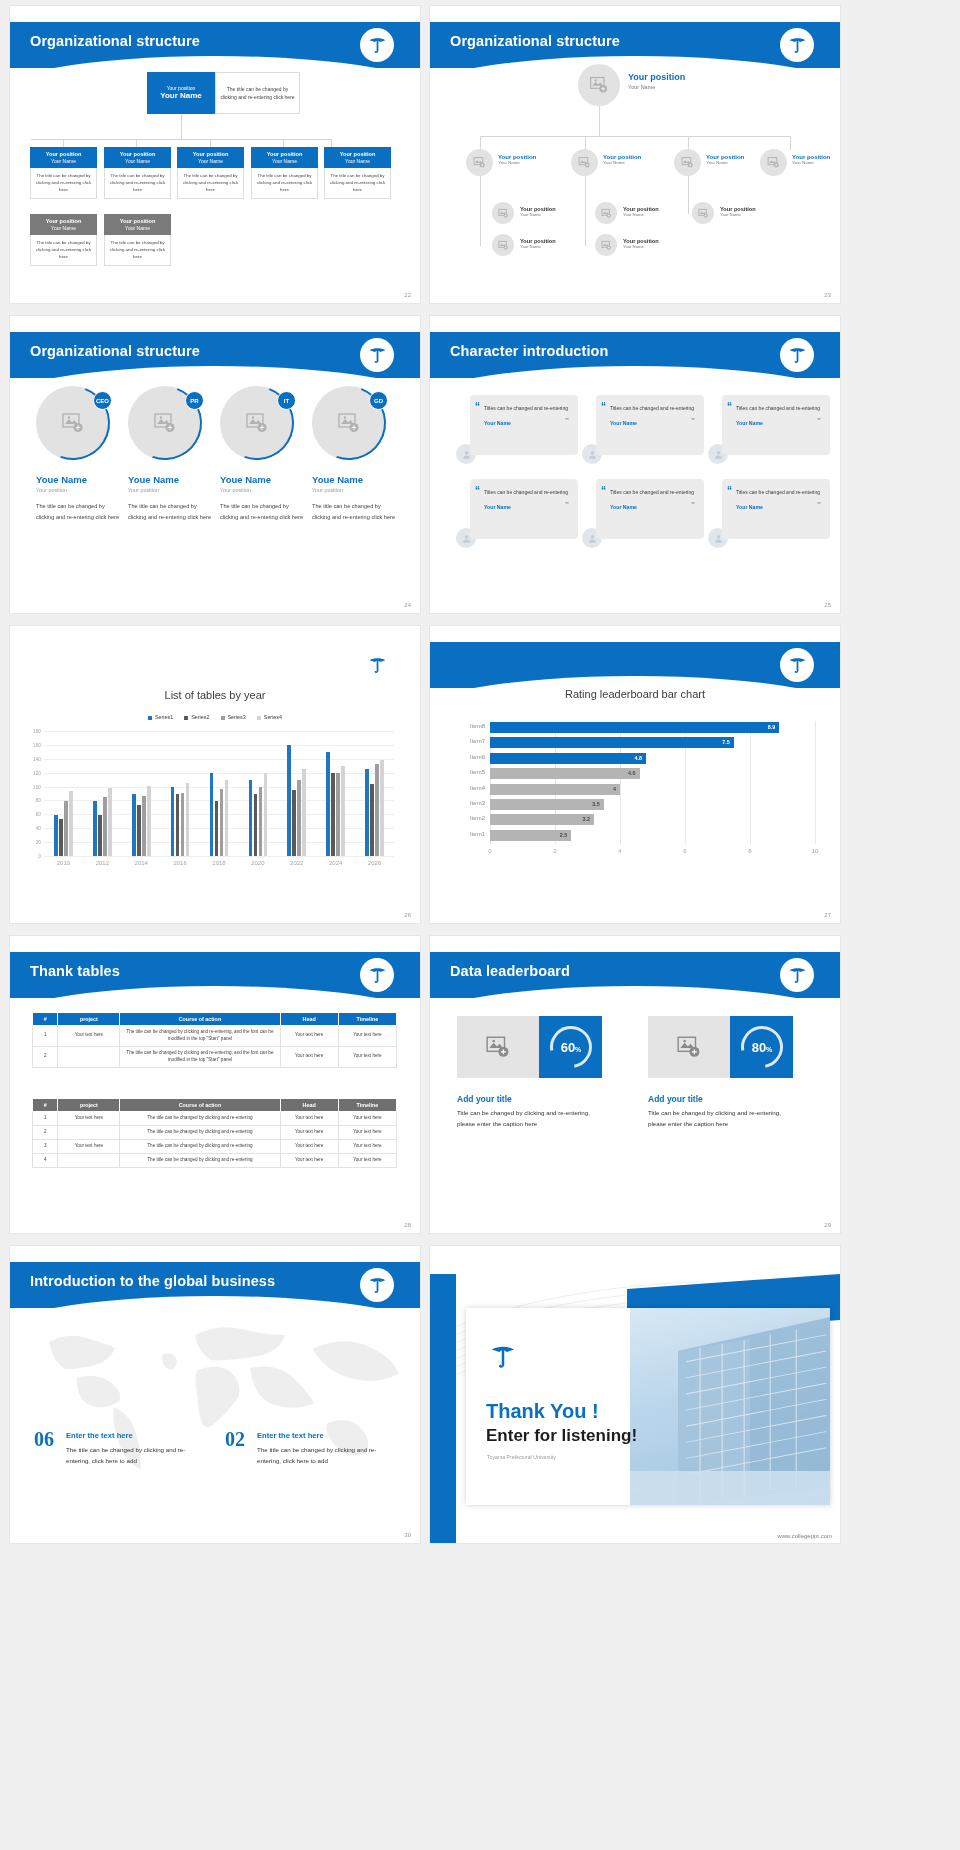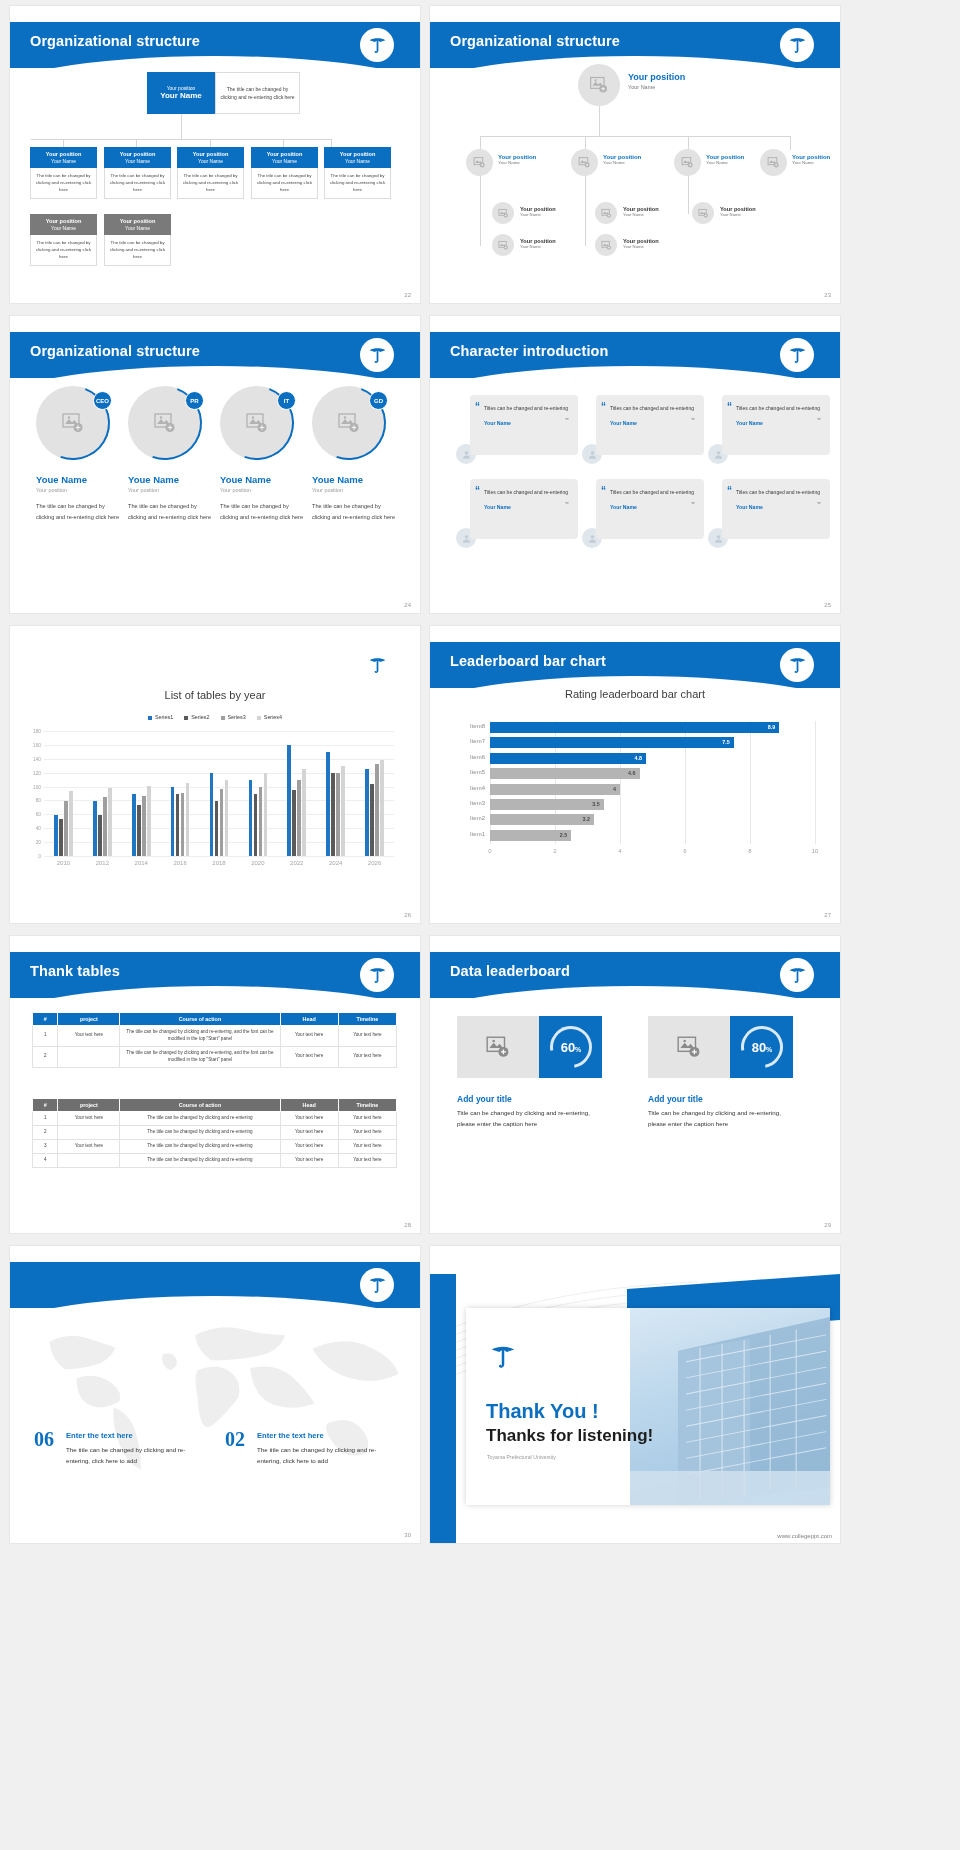--- a/index.html
+++ b/index.html
@@ -672,21 +672,20 @@
         <div class="bar" style="left: 331.256px; width: 3.6px; height: 91.6667px; background: rgb(158, 158, 158);"></div>
         <div class="bar" style="left: 336.256px; width: 3.6px; height: 95.8333px; background: rgb(212, 212, 212);"></div>
         <div class="xtick" style="left: 330.556px;">2026</div>
       </div>
 
     <div class="pagenum">26</div>
   </div>
 
   <div class="slide">
     <div class="banner">
-      <h1>Leaderboard bar chart</h1>
       <div class="curve"></div>
     </div>
     <div class="logo">
       <svg viewBox="0 0 24 24">
           <path d="M3 6 C8 3,16 3,21 6 L15 8 L13 6.6 L13 18 C13 20,11 21,9.5 20.3 C8.4 19.8,8.4 18.4,9.6 18.3 C10.4 18.2,10.8 18.8,11 19.2 L11 6.6 L9 8 Z" fill="#0b6fc1"></path>
         </svg>
     </div>
 
     <div class="chart-title" style="top:62px;">Rating leaderboard bar chart</div>
 
@@ -878,20 +877,21 @@
       </div>
     </div>
     <div class="dc-h" style="left:218px;top:158px;">Add your title</div>
     <div class="dc-p" style="left:218px;top:172px;width:148px;">Title can be changed by clicking and re-entering, please enter the caption here</div>
 
     <div class="pagenum">29</div>
   </div>
 
   <div class="slide">
     <div class="banner">
+      <h1>Introduction to the global business</h1>
       <div class="curve"></div>
     </div>
     <div class="logo">
       <svg viewBox="0 0 24 24">
           <path d="M3 6 C8 3,16 3,21 6 L15 8 L13 6.6 L13 18 C13 20,11 21,9.5 20.3 C8.4 19.8,8.4 18.4,9.6 18.3 C10.4 18.2,10.8 18.8,11 19.2 L11 6.6 L9 8 Z" fill="#0b6fc1"></path>
         </svg>
     </div>
 
     <svg class="map" viewBox="0 0 400 200" preserveAspectRatio="none">
       <g fill="#8d8d8d">
@@ -945,20 +945,20 @@
             </g>
             <rect x="0" y="182" width="200" height="40" fill="#cfe0ee" opacity=".85"></rect>
           </svg>
         </div>
         <div class="ty-logo">
           <svg width="30" height="30" viewBox="0 0 24 24">
               <path d="M3 6 C8 3,16 3,21 6 L15 8 L13 6.6 L13 18 C13 20,11 21,9.5 20.3 C8.4 19.8,8.4 18.4,9.6 18.3 C10.4 18.2,10.8 18.8,11 19.2 L11 6.6 L9 8 Z" fill="#0b6fc1"></path>
             </svg>
         </div>
         <div class="ty-t1">Thank You !</div>
-        <div class="ty-t2">Thanks for listening!</div>
+        <div class="ty-t2">Enter for listening!</div>
         <div class="ty-t3">Toyama Prefectural University</div>
       </div>
     </div>
     <div class="footer-url">www.collegeppt.com</div>
   </div>
 
 </div>
 
 </body></html>

